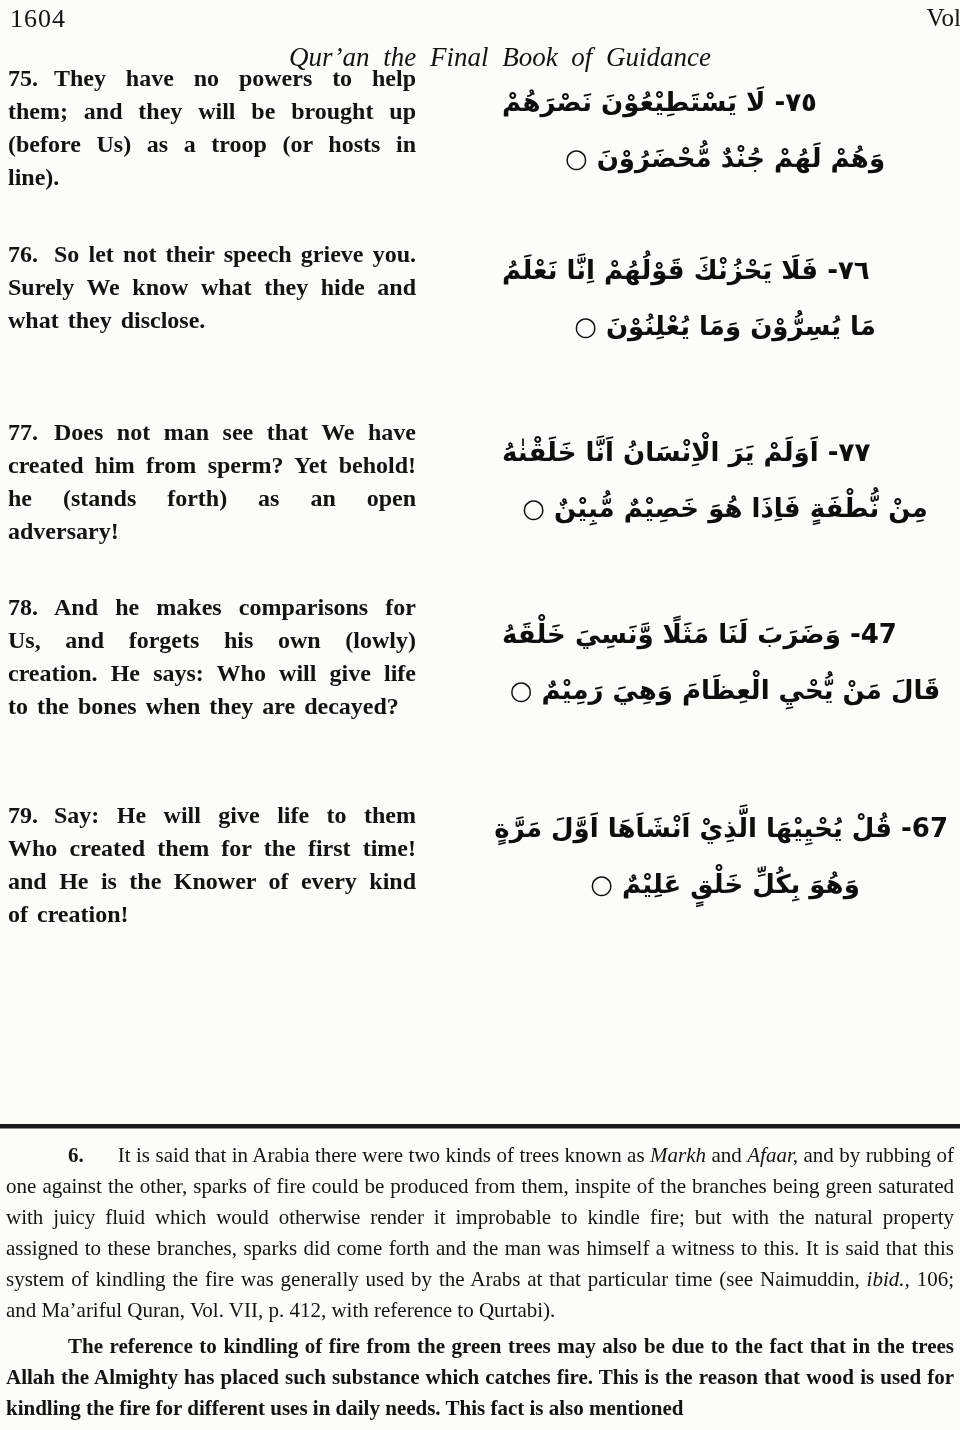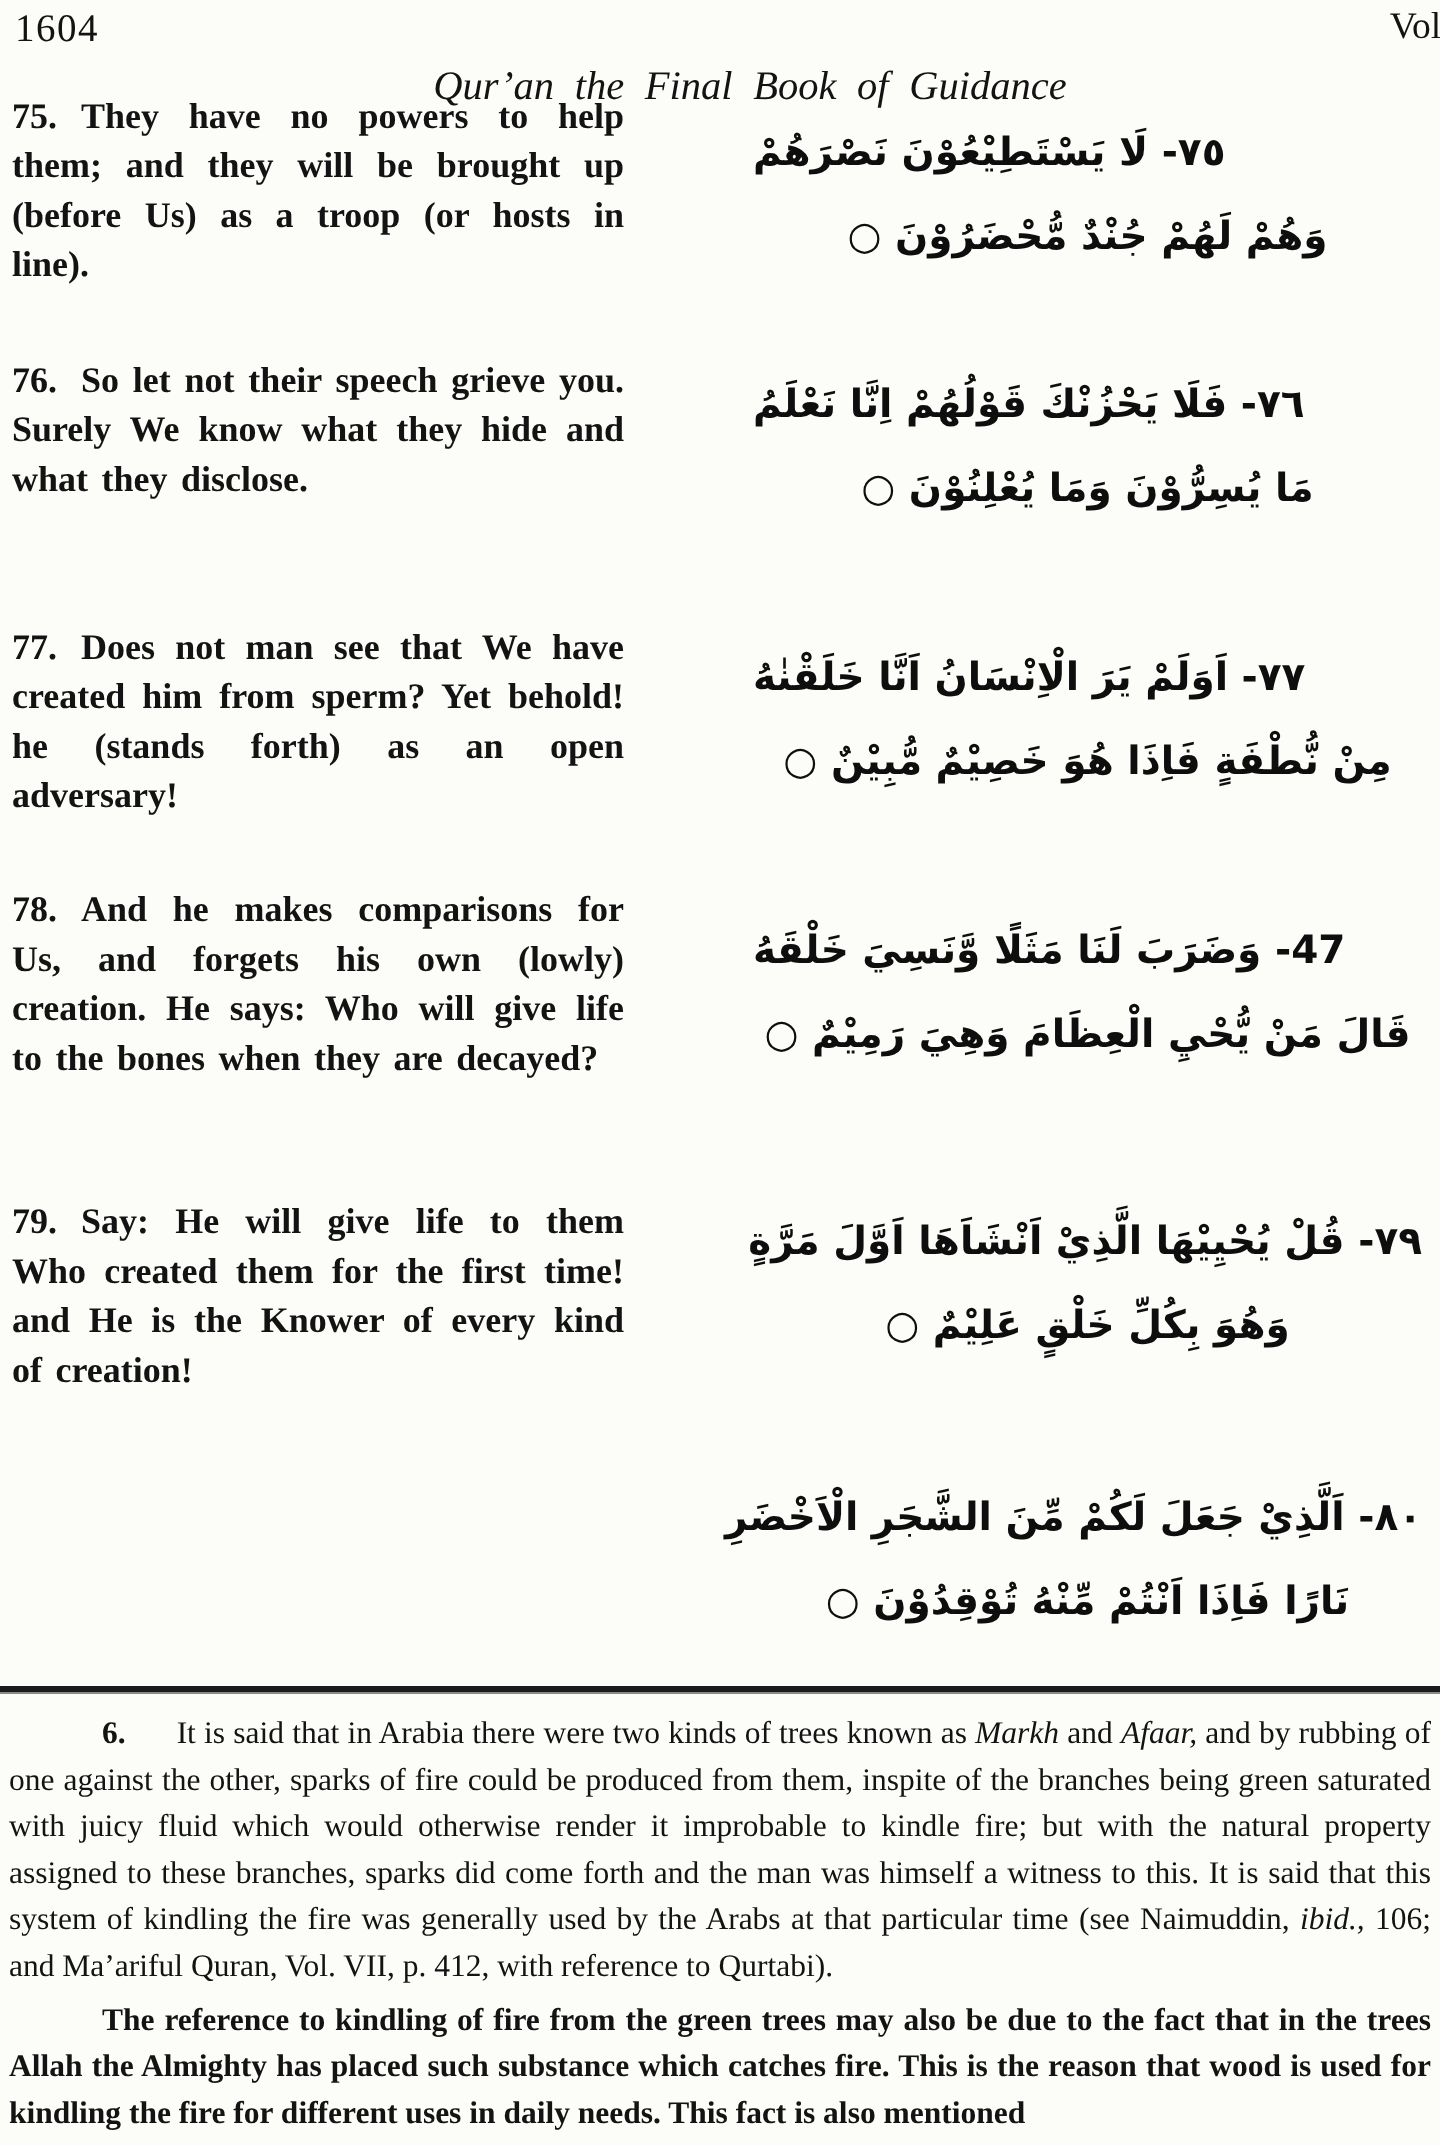--- a/index.html
+++ b/index.html
@@ -86,28 +86,24 @@
   </div>
   <div class="ar-verse" style="top:606px">
     <div class="ar-line">47- وَضَرَبَ لَنَا مَثَلًا وَّنَسِيَ خَلْقَهُ</div>
     <div class="ar-line second">قَالَ مَنْ يُّحْيِ الْعِظَامَ وَهِيَ رَمِيْمٌ ○</div>
   </div>
 
   <div class="en-verse" style="top:799px">
     <span class="vnum">79.</span><span>Say: He will give life to them Who created them for the first time! and He is the Knower of every kind of creation!</span>
   </div>
   <div class="ar-verse" style="top:800px">
-    <div class="ar-line">٧٩- قُلْ يُحْيِيْهَا الَّذِيْ اَنْشَاَهَا اَوَّلَ مَرَّةٍ</div>
+    <div class="ar-line">67- قُلْ يُحْيِيْهَا الَّذِيْ اَنْشَاَهَا اَوَّلَ مَرَّةٍ</div>
     <div class="ar-line second">وَهُوَ بِكُلِّ خَلْقٍ عَلِيْمٌ ○</div>
   </div>
 
-  <div class="ar-verse" style="top:984px">
-    <div class="ar-line">٨٠- اَلَّذِيْ جَعَلَ لَكُمْ مِّنَ الشَّجَرِ الْاَخْضَرِ</div>
-    <div class="ar-line second">نَارًا فَاِذَا اَنْتُمْ مِّنْهُ تُوْقِدُوْنَ ○</div>
-  </div>
 
   <div class="rule"></div>
 
   <div class="footnote">
     <p><span class="fn-marker">6.</span><span class="fn-gap"></span><span>It is said that in Arabia there were two kinds of trees known as </span><span class="italic">Markh</span><span> and </span><span class="italic">Afaar,</span><span> and by rubbing of one against the other, sparks of fire could be produced from them, inspite of the branches being green saturated with juicy fluid which would otherwise render it improbable to kindle fire; but with the natural property assigned to these branches, sparks did come forth and the man was himself a witness to this. It is said that this system of kindling the fire was generally used by the Arabs at that particular time (see Naimuddin, </span><span class="italic">ibid.,</span><span> 106; and Ma’ariful Quran, Vol. VII, p. 412, with reference to Qurtabi).</span></p>
     <p class="second"><span>The reference to kindling of fire from the green trees may also be due to the fact that in the trees Allah the Almighty has placed such substance which catches fire. This is the reason that wood is used for kindling the fire for different uses in daily needs. This fact is also mentioned</span></p>
   </div>
 
 </div>
 

